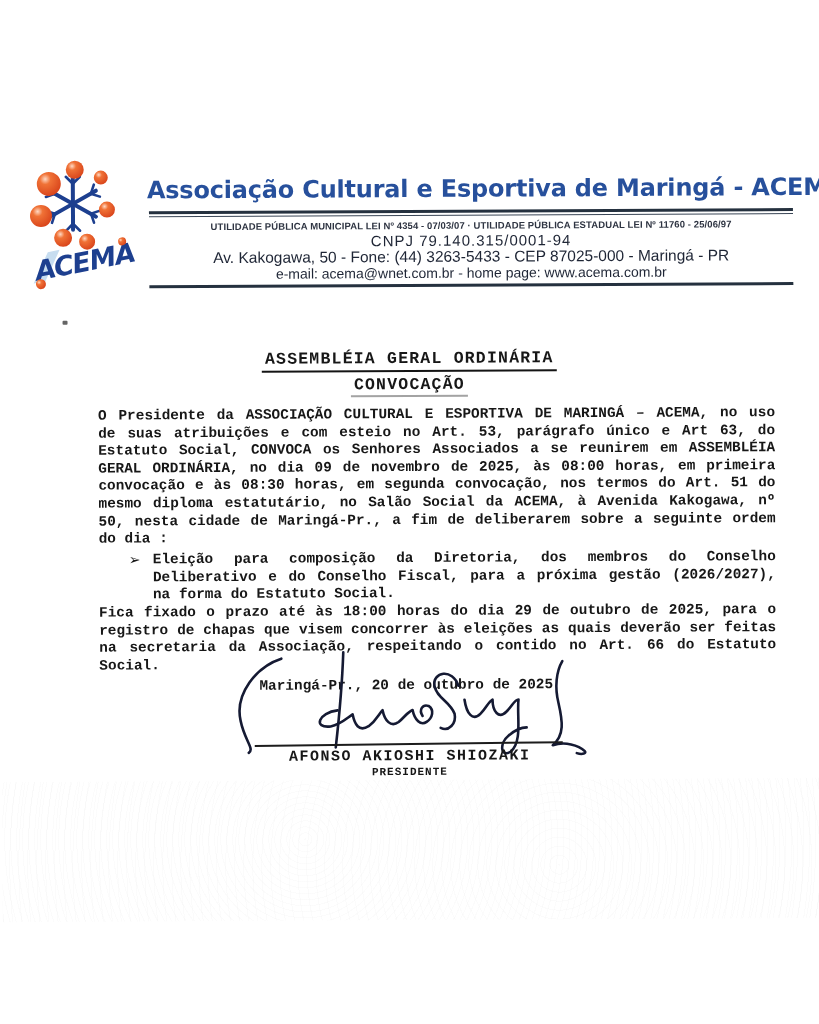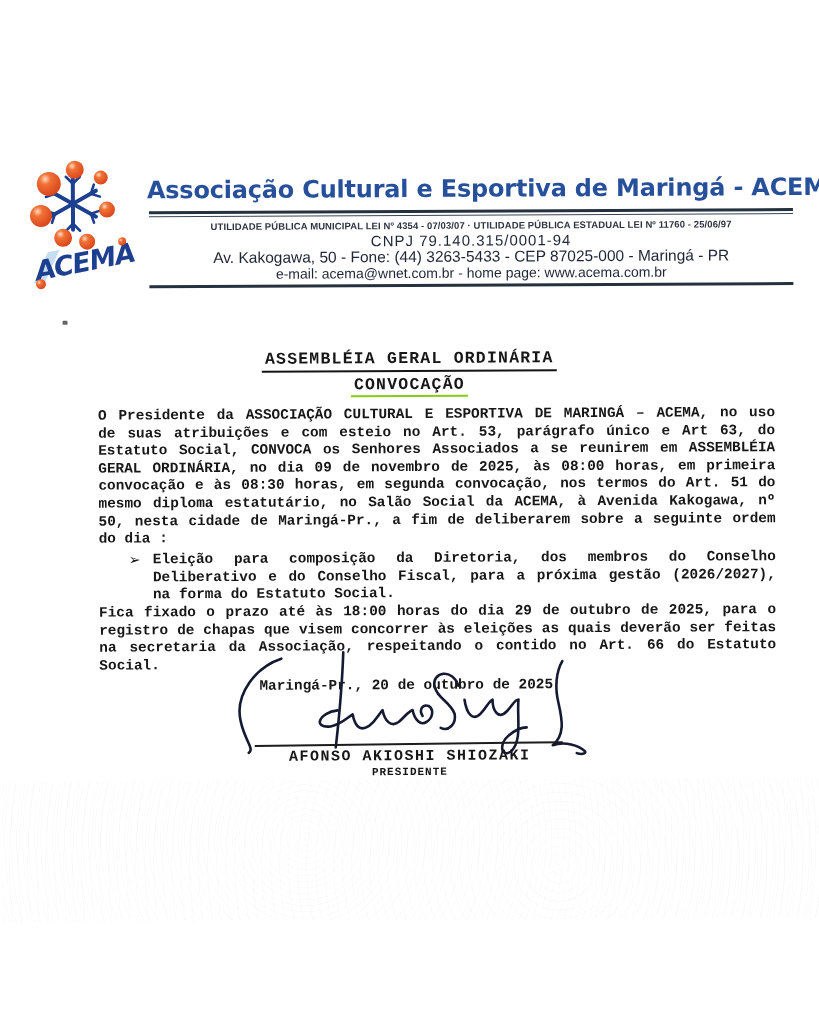--- a/index.html
+++ b/index.html
@@ -30,21 +30,21 @@
   .noise{position:absolute;left:0;top:780px;width:819px;height:140px;opacity:.5;
          background:repeating-radial-gradient(circle at 37% 42%,rgba(40,40,40,0.035) 0 1px,transparent 1px 6px),
                     repeating-radial-gradient(circle at 68% 61%,rgba(40,40,40,0.03) 0 1px,transparent 1px 9px);}
 
   
   .mono{font-family:"Liberation Mono","DejaVu Sans Mono",monospace;font-weight:700;color:#171717;}
   .doc-title{position:absolute;left:0;top:351px;width:819px;text-align:center;line-height:1;}
   .doc-title .t1{display:inline-block;font-size:16.5px;letter-spacing:1.2px;
                  border-bottom:2px solid #141414;padding:0 3px 2px;}
   .doc-title .t2{display:inline-block;font-size:16.5px;letter-spacing:1.2px;
-                 border-bottom:2px solid #84cc16;padding:0 3px 2px;margin-top:5px;}
+                 border-bottom:2px solid #a3a3a3;padding:0 3px 2px;margin-top:5px;}
   .para{position:absolute;font-size:14.4px;line-height:17.6px;}
   .para-1{left:98px;top:406px;width:677px;}
   .para-2{left:98px;top:603px;width:677px;}
   .doc-line{text-align:justify;text-align-last:justify;white-space:normal;}
   .doc-line.last{text-align-last:left;}
   .bullet-row{position:absolute;left:98px;top:550px;width:677px;font-size:14.4px;line-height:17.6px;}
   .bullet-marker{position:absolute;left:30px;top:0;font-family:"DejaVu Sans",sans-serif;
                  font-weight:700;font-size:14px;color:#171717;}
   .bullet-text{margin-left:54px;width:623px;}
 

